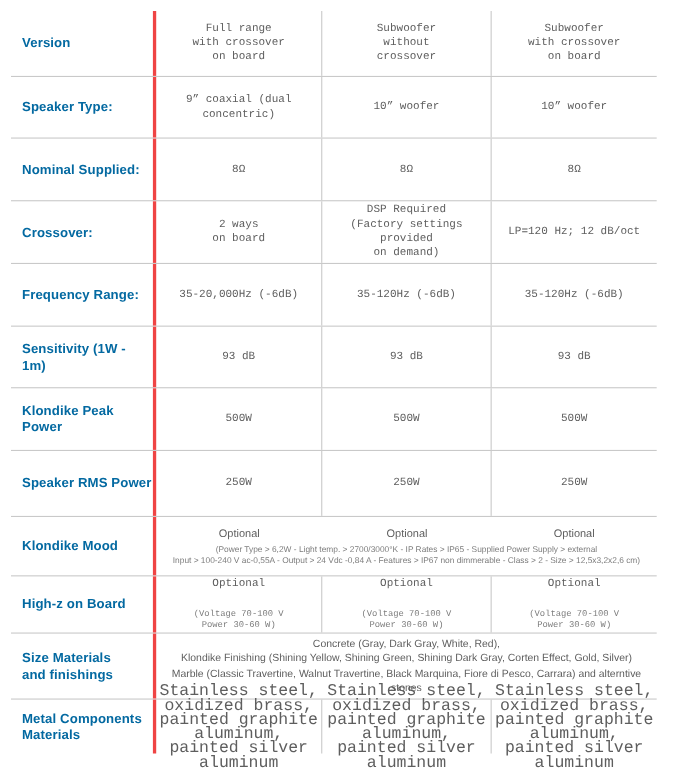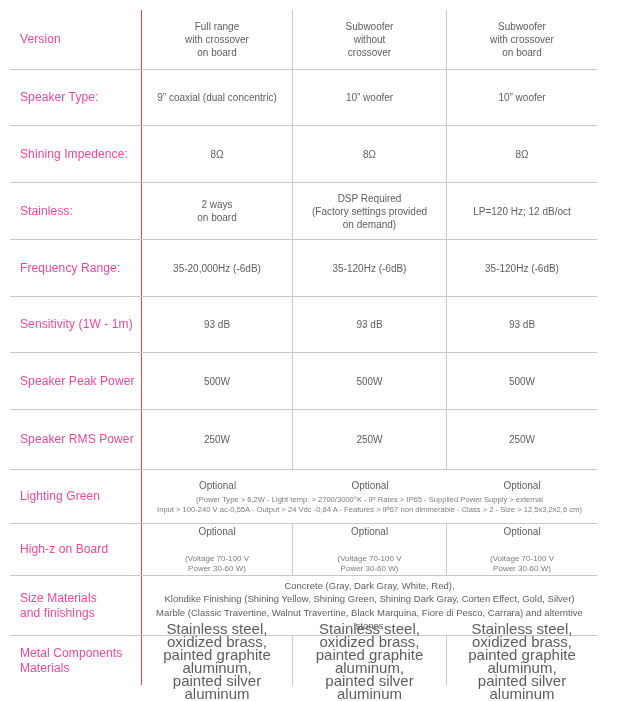--- a/index.html
+++ b/index.html
@@ -1,30 +1,30 @@
 <!DOCTYPE html>
 <html><head>
 <meta charset="utf-8">
 <style>
   html,body{margin:0;padding:0;background:#ffffff;}
   body{font-family:"Liberation Sans", sans-serif;}
   .page{position:relative;width:623px;height:701px;background:#ffffff;overflow:hidden;}
   .spec-table{position:absolute;left:10px;top:10px;width:587px;}
   .row{display:flex;box-sizing:border-box;}
   .row + .row{border-top:1px solid #c9c9c9;}
-  .lbl{flex:0 0 132px;box-sizing:border-box;border-right:1px solid #ef4444;
+  .lbl{flex:0 0 132px;box-sizing:border-box;border-right:3px solid #ef4444;
        display:flex;align-items:center;padding-left:10px;
-       font-size:12px;font-weight:400;color:#ec4899;letter-spacing:.1px;
+       font-size:12px;font-weight:700;color:#0369a1;letter-spacing:.1px;
        white-space:pre-line;line-height:15px;}
   .cell{box-sizing:border-box;display:flex;flex-direction:column;align-items:center;justify-content:center;
         text-align:center;font-size:10px;color:#5e5e5e;line-height:13px;white-space:pre-line;}
   .c1{flex:0 0 151px;}
   .c2{flex:0 0 154px;}
   .c3{flex:0 0 150px;}
-  .divided .cell{border-right:1px solid #c9c9c9;}
+  .divided .cell{border-right:1px solid #c9c9c9;font-family:Liberation Mono, monospace;}
   .divided .cell:last-child{border-right:none;}
   
   .r0{height:59px;}.r1{height:56px;}.r2{height:57px;}.r3{height:57px;}
   .r4{height:57px;}.r5{height:56px;}.r6{height:57px;}.r7{height:60px;}
   .r8{height:54px;}.r9{height:52px;}.r10{height:60px;}.r11{height:50px;}
   .small-cell{font-size:15px;line-height:13px;}
   .sub{font-size:8px;color:#7c7c7c;line-height:10px;margin-top:16px;white-space:pre-line;text-align:center;}
   .span-area{flex:1 1 auto;display:flex;flex-direction:column;align-items:stretch;justify-content:center;}
   .opt-row{display:flex;margin-top:2px;}
   .optcell{box-sizing:border-box;text-align:center;font-size:10px;color:#5e5e5e;}
@@ -51,28 +51,28 @@
     </div>
 
     <div class="row r1 divided">
       <div class="lbl">Speaker Type:</div>
       <div class="cell c1">9” coaxial (dual concentric)</div>
       <div class="cell c2">10” woofer</div>
       <div class="cell c3">10” woofer</div>
     </div>
 
     <div class="row r2 divided">
-      <div class="lbl">Shining Impedence:</div>
+      <div class="lbl">Nominal Supplied:</div>
       <div class="cell c1">8Ω</div>
       <div class="cell c2">8Ω</div>
       <div class="cell c3">8Ω</div>
     </div>
 
     <div class="row r3 divided">
-      <div class="lbl">Stainless:</div>
+      <div class="lbl">Crossover:</div>
       <div class="cell c1">2 ways
 on board</div>
       <div class="cell c2">DSP Required
 (Factory settings provided
 on demand)</div>
       <div class="cell c3">LP=120 Hz; 12 dB/oct</div>
     </div>
 
     <div class="row r4 divided">
       <div class="lbl">Frequency Range:</div>
@@ -82,35 +82,35 @@
     </div>
 
     <div class="row r5 divided">
       <div class="lbl">Sensitivity (1W - 1m)</div>
       <div class="cell c1">93 dB</div>
       <div class="cell c2">93 dB</div>
       <div class="cell c3">93 dB</div>
     </div>
 
     <div class="row r6 divided">
-      <div class="lbl">Speaker Peak Power</div>
+      <div class="lbl">Klondike Peak Power</div>
       <div class="cell c1">500W</div>
       <div class="cell c2">500W</div>
       <div class="cell c3">500W</div>
     </div>
 
     <div class="row r7 divided">
       <div class="lbl">Speaker RMS Power</div>
       <div class="cell c1">250W</div>
       <div class="cell c2">250W</div>
       <div class="cell c3">250W</div>
     </div>
 
     <div class="row r8">
-      <div class="lbl">Lighting Green</div>
+      <div class="lbl">Klondike Mood</div>
       <div class="span-area">
         <div class="opt-row">
           <div class="optcell c1">Optional</div>
           <div class="optcell c2">Optional</div>
           <div class="optcell c3">Optional</div>
         </div>
         <div class="footnote">(Power Type &gt; 6,2W - Light temp. &gt; 2700/3000°K - IP Rates &gt; IP65 - Supplied Power Supply &gt; external
 Input &gt; 100-240 V ac-0,55A - Output &gt; 24 Vdc -0,84 A - Features &gt; IP67 non dimmerable - Class &gt; 2 - Size &gt; 12,5x3,2x2,6 cm)</div>
       </div>
     </div>

